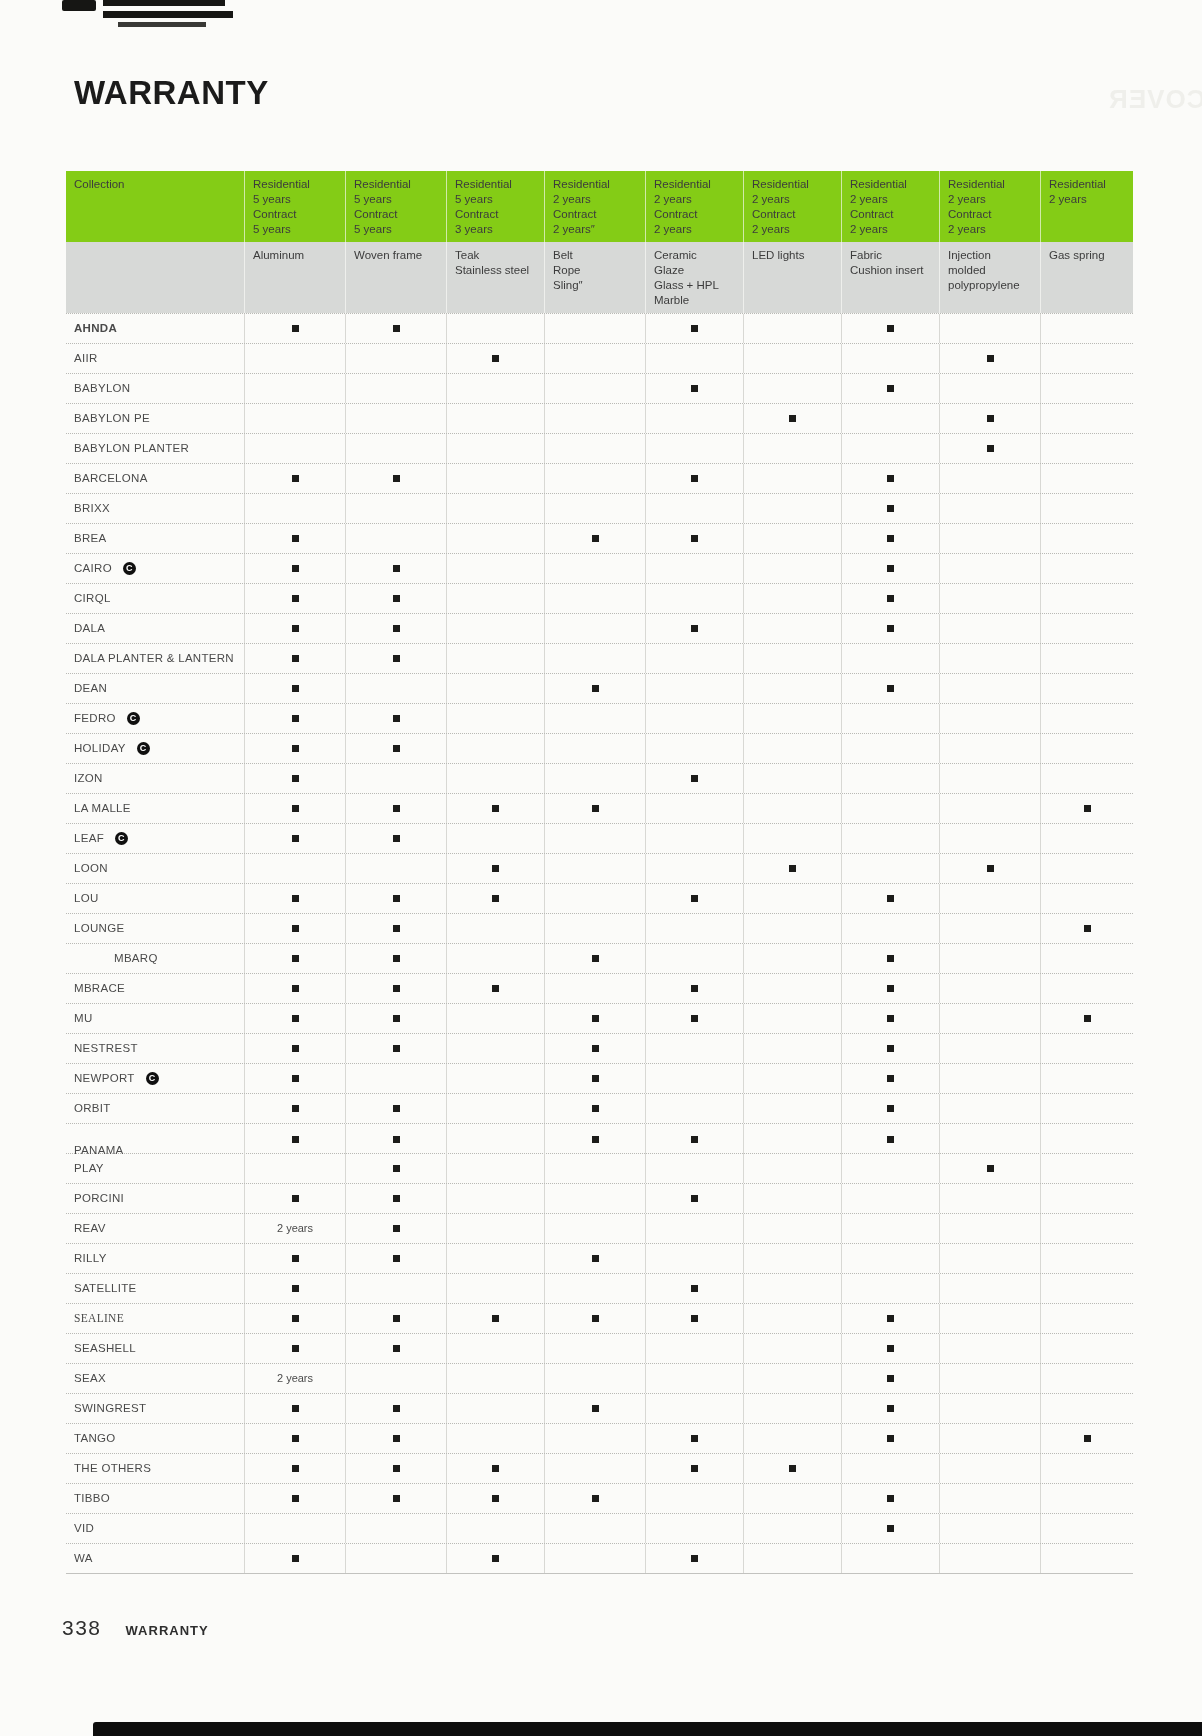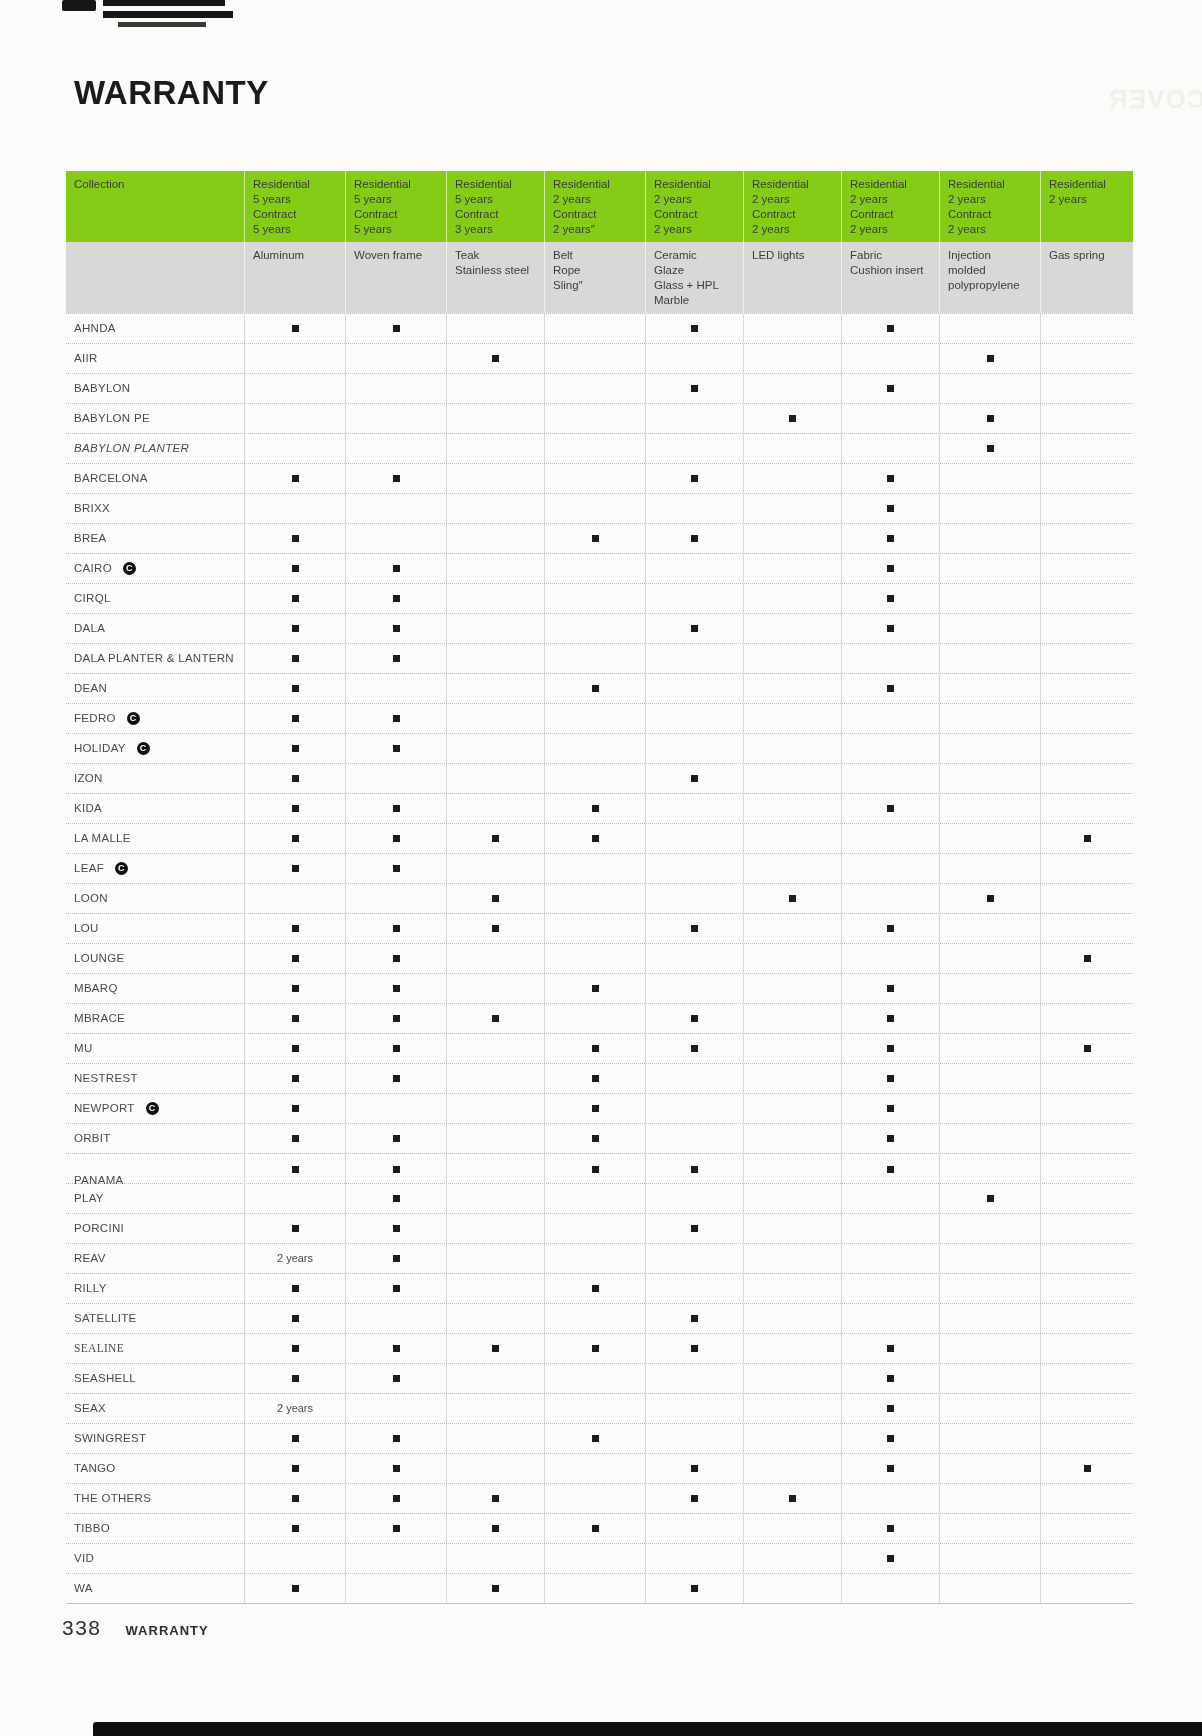--- a/index.html
+++ b/index.html
@@ -136,21 +136,21 @@
       <div class="hdr-cell">Fabric
 Cushion insert</div>
       <div class="hdr-cell">Injection
 molded
 polypropylene</div>
       <div class="hdr-cell">Gas spring</div>
     </div>
   <div id="tbody">
       <div class="grid-row body-row">
         <div class="row-label">
-          <div class="" style="display: inline;">AHNDA</div>
+          <div class="" style="display: inline; font-weight: bold;">AHNDA</div>
         </div>
         <div class="cell">
           <div class="sq"></div>
         </div>
         <div class="cell">
           <div class="sq"></div>
         </div>
         <div class="cell"></div>
         <div class="cell"></div>
         <div class="cell">
@@ -212,21 +212,21 @@
           <div class="sq"></div>
         </div>
         <div class="cell"></div>
         <div class="cell">
           <div class="sq"></div>
         </div>
         <div class="cell"></div>
       </div>
       <div class="grid-row body-row">
         <div class="row-label">
-          <div class="" style="display: inline; font-style: italic;">BABYLON PLANTER</div>
+          <div class="" style="display: inline;">BABYLON PLANTER</div>
         </div>
         <div class="cell"></div>
         <div class="cell"></div>
         <div class="cell"></div>
         <div class="cell"></div>
         <div class="cell"></div>
         <div class="cell"></div>
         <div class="cell"></div>
         <div class="cell">
           <div class="sq"></div>
@@ -445,42 +445,20 @@
         <div class="cell">
           <div class="sq"></div>
         </div>
         <div class="cell"></div>
         <div class="cell"></div>
         <div class="cell"></div>
         <div class="cell"></div>
       </div>
       <div class="grid-row body-row">
         <div class="row-label">
-          <div class="" style="display: inline;">KIDA</div>
-        </div>
-        <div class="cell">
-          <div class="sq"></div>
-        </div>
-        <div class="cell">
-          <div class="sq"></div>
-        </div>
-        <div class="cell"></div>
-        <div class="cell">
-          <div class="sq"></div>
-        </div>
-        <div class="cell"></div>
-        <div class="cell"></div>
-        <div class="cell">
-          <div class="sq"></div>
-        </div>
-        <div class="cell"></div>
-        <div class="cell"></div>
-      </div>
-      <div class="grid-row body-row">
-        <div class="row-label">
           <div class="" style="display: inline;">LA MALLE</div>
         </div>
         <div class="cell">
           <div class="sq"></div>
         </div>
         <div class="cell">
           <div class="sq"></div>
         </div>
         <div class="cell">
           <div class="sq"></div>
@@ -574,21 +552,21 @@
         <div class="cell"></div>
         <div class="cell"></div>
         <div class="cell"></div>
         <div class="cell"></div>
         <div class="cell">
           <div class="sq"></div>
         </div>
       </div>
       <div class="grid-row body-row">
         <div class="row-label">
-          <div class="" style="display: inline;">MBARQ</div>
+          <div class="" style="display: inline; margin-left: 40px;">MBARQ</div>
         </div>
         <div class="cell">
           <div class="sq"></div>
         </div>
         <div class="cell">
           <div class="sq"></div>
         </div>
         <div class="cell"></div>
         <div class="cell">
           <div class="sq"></div>

